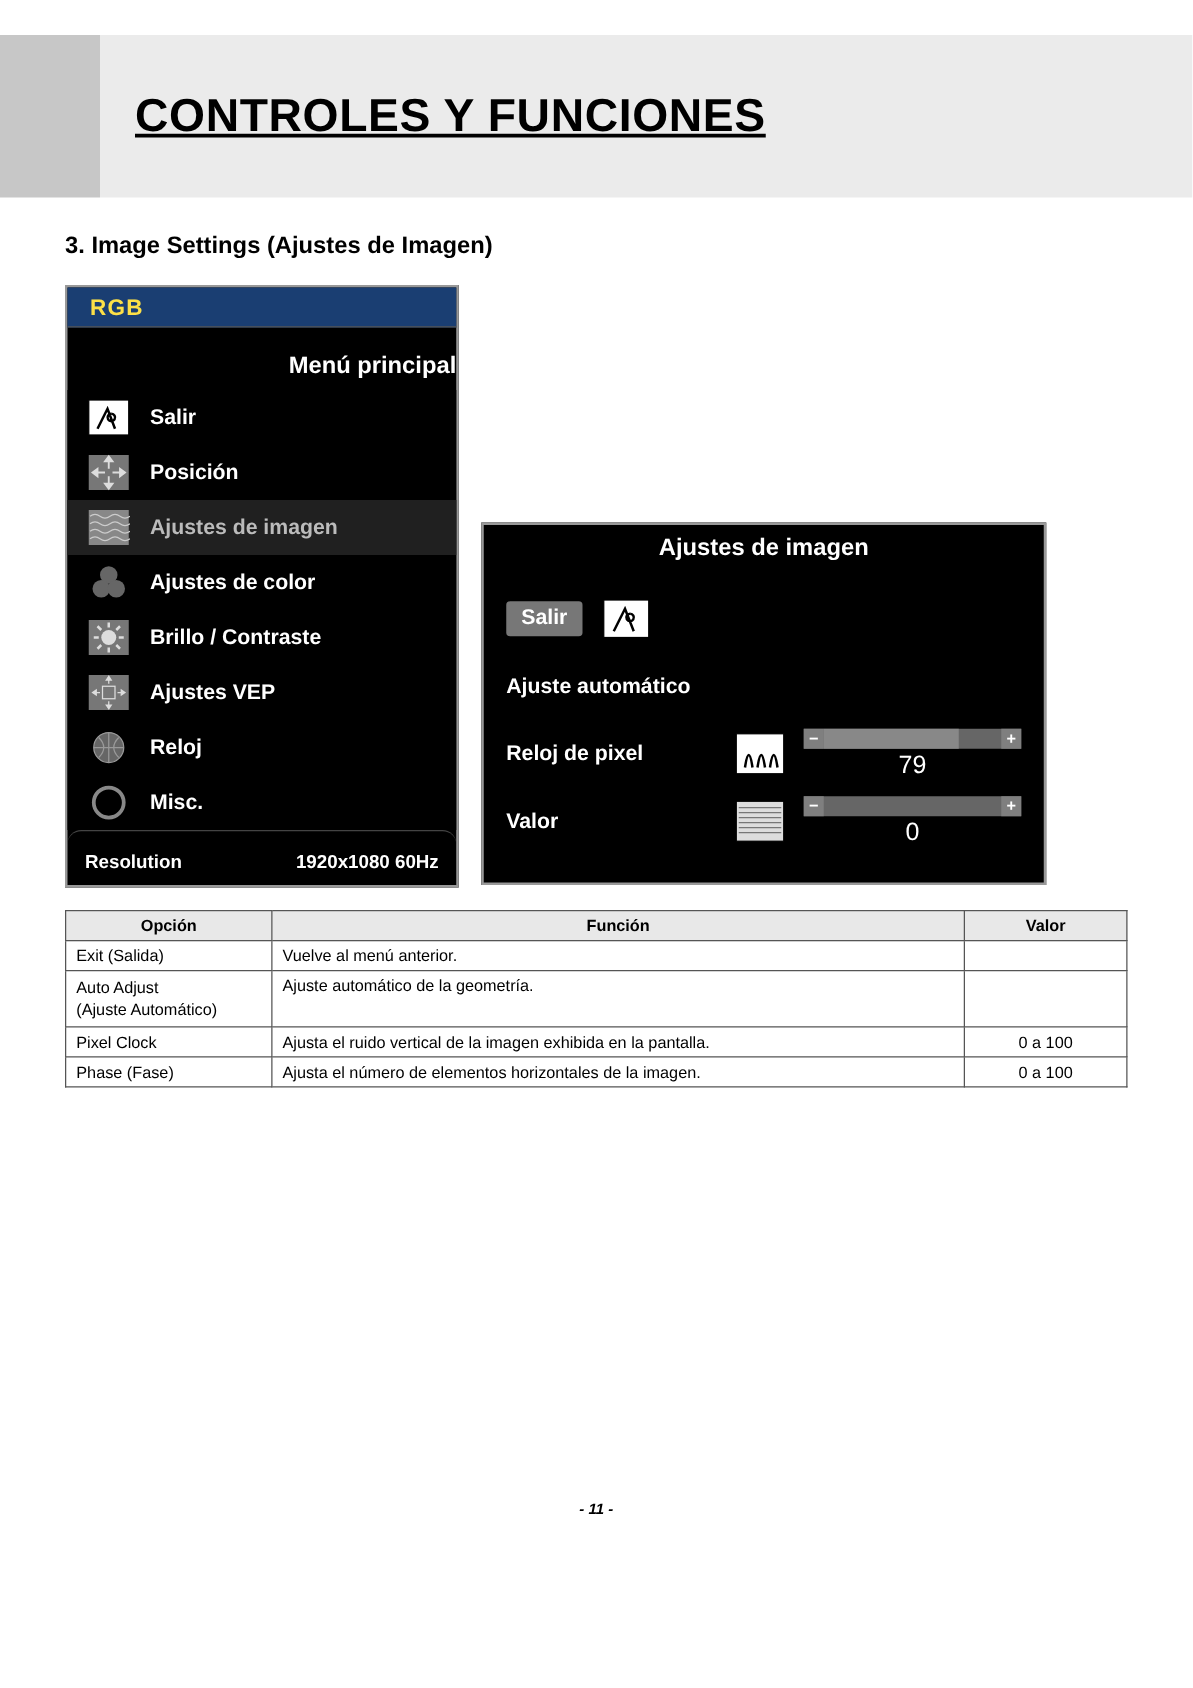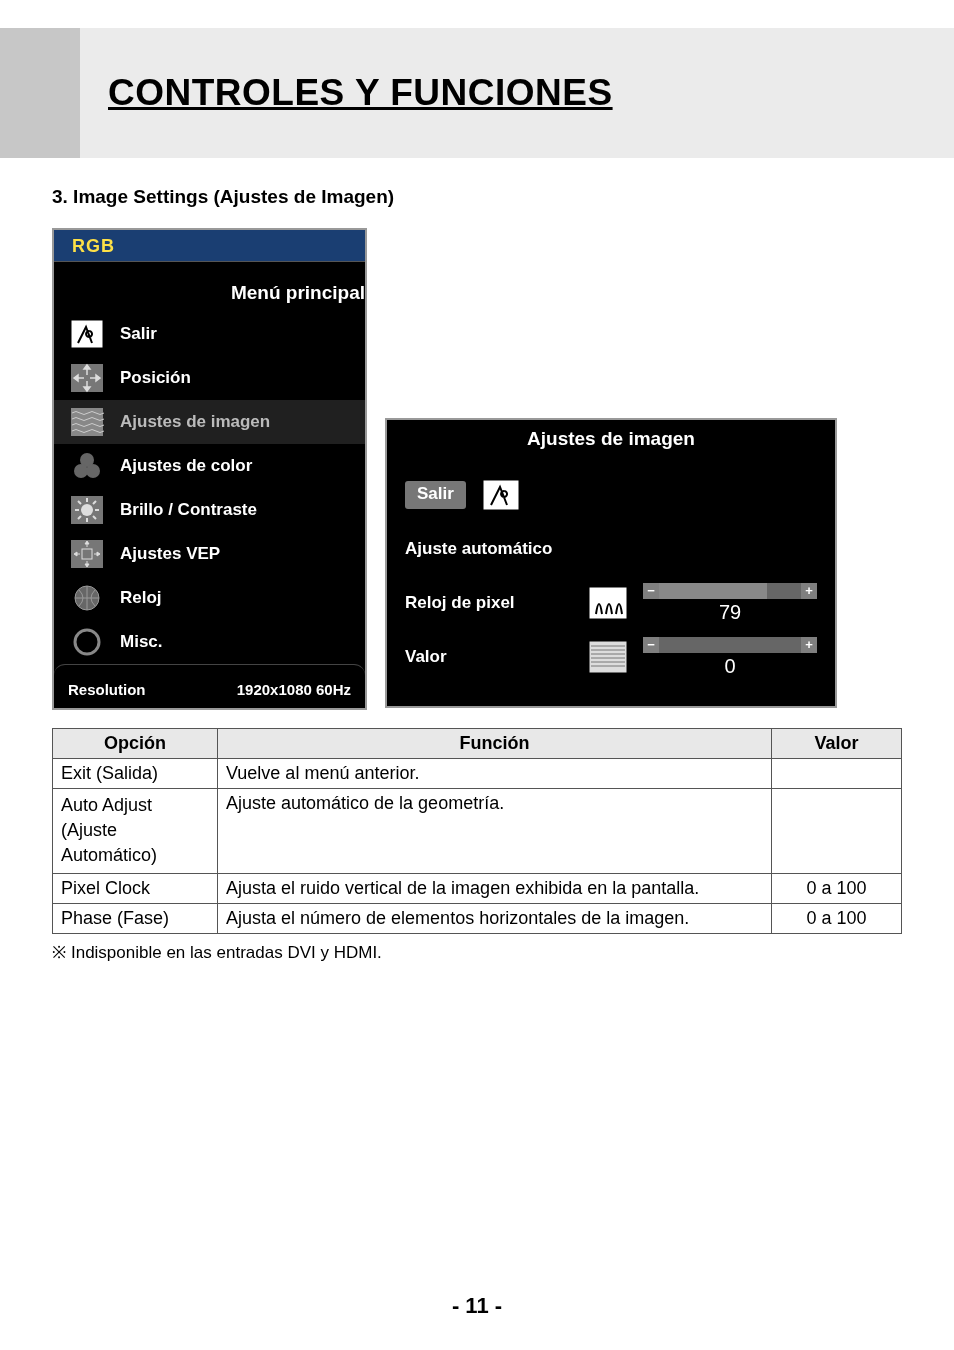--- a/index.html
+++ b/index.html
@@ -183,21 +183,21 @@
     font-weight: normal;
     font-size: 20px;
     margin-top: 2px;
     text-align: center;
   }
   
   table.spec {
     width: 100%;
     border-collapse: collapse;
     margin-top: 18px;
-    font-size: 18px;
+    font-size: 13px;
   }
   table.spec th, table.spec td {
     border: 1px solid #555;
     padding: 4px 8px;
     text-align: left;
   }
   table.spec th {
     background: #e8e8e8;
     text-align: center;
     font-weight: bold;
@@ -205,22 +205,23 @@
   table.spec td.center { text-align: center; }
   .col-opt { width: 165px; }
   .col-val { width: 130px; }
   .multi-line { line-height: 1.4; }
   .note {
     font-size: 17px;
     margin: 6px 0 0 0;
   }
   .pagenum {
     text-align: center;
-    font-weight: bold;
-    font-size: 22px;
+    font-style: italic;
+    font-weight: bold;
+    font-size: 12px;
     margin-top: 330px;
     padding-bottom: 30px;
   }
   
   svg { display: block; }
 </style>
 </head>
 <body>
 
 <div class="header-band">
@@ -434,17 +435,16 @@
         <td class="center">0 a 100</td>
       </tr>
       <tr>
         <td>Phase (Fase)</td>
         <td>Ajusta el número de elementos horizontales de la imagen.</td>
         <td class="center">0 a 100</td>
       </tr>
     </tbody>
   </table>
 
-  <p class="note">※ Indisponible en las entradas DVI y HDMI.</p>
 
   <div class="pagenum">- 11 -</div>
 
 </div>
 
 </body></html>

